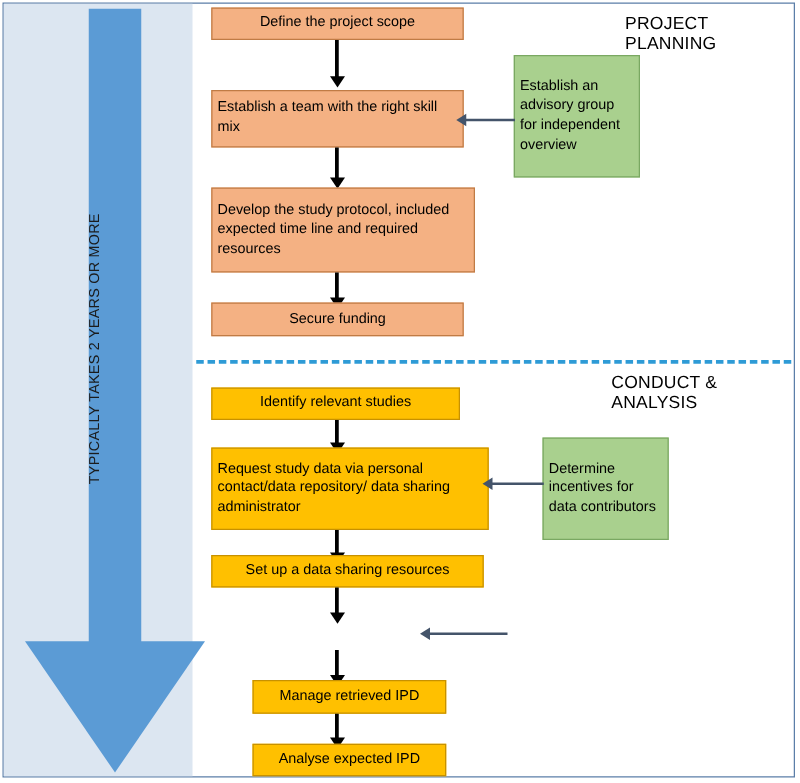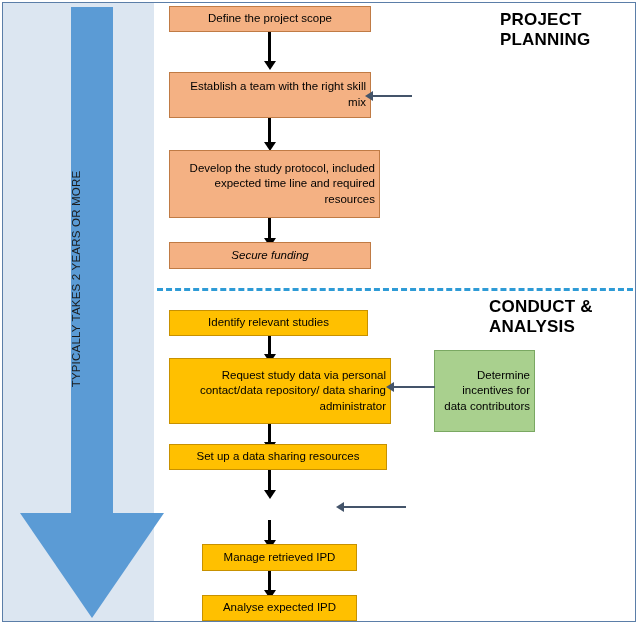--- a/index.html
+++ b/index.html
@@ -68,21 +68,21 @@
     white-space: nowrap;
   }
   
   .box {
     position: absolute;
     box-sizing: border-box;
     border: 1px solid #7a5c3e;
     display: flex;
     align-items: center;
     justify-content: center;
-    text-align: right;
+    text-align: left;
     font-size: 11.5px;
     line-height: 1.35;
     color: #000000;
     padding: 2px 4px;
   }
   .box.peach {
     background: #f4b183;
     border-color: #c07b45;
   }
   .box.gold {
@@ -115,22 +115,22 @@
   .arrow-head-left {
     position: absolute;
     width: 0;
     height: 0;
     border-top: 5px solid transparent;
     border-bottom: 5px solid transparent;
     border-right: 8px solid #44546a;
   }
   .section-title {
     position: absolute;
-    font-size: 17px;
-    font-weight: bold;
+    font-size: 14px;
+    font-weight: normal;
     color: #000000;
     letter-spacing: 0.2px;
   }
   .divider {
     position: absolute;
     left: 157px;
     top: 288px;
     width: 476px;
     height: 0;
     border-top: 3px dashed #2e9bd6;
@@ -162,22 +162,23 @@
   <div class="box peach" style="left:169px; top:72px; width:202px; height:46px;">Establish a team with the right skill mix</div>
 
   <div class="arrow-line" style="left:268px; top:118px; height:26px;"></div>
   <div class="arrow-head-down" style="left:263.5px; top:142px;"></div>
 
   <div class="box peach" style="left:169px; top:150px; width:211px; height:68px;">Develop the study protocol, included expected time line and required resources</div>
 
   <div class="arrow-line" style="left:268px; top:218px; height:22px;"></div>
   <div class="arrow-head-down" style="left:263.5px; top:238px;"></div>
 
-  <div class="box peach" style="left:169px; top:242px; width:202px; height:27px;font-style:italic;">Secure funding</div>
-
+  <div class="box peach" style="left:169px; top:242px; width:202px; height:27px;">Secure funding</div>
+
+  <div class="box green" style="left:411px; top:44px; width:101px; height:98px;">Establish an advisory group for independent overview</div>
   <div class="arrow-line-h" style="left:372px; top:95px; width:40px;"></div>
   <div class="arrow-head-left" style="left:365px; top:91px;"></div>
 
   <div class="box gold" style="left:169px; top:310px; width:199px; height:26px;">Identify relevant studies</div>
 
   <div class="arrow-line" style="left:268px; top:336px; height:20px;"></div>
   <div class="arrow-head-down" style="left:263.5px; top:354px;"></div>
 
   <div class="box gold" style="left:169px; top:358px; width:222px; height:66px;">Request study data via personal contact/data repository/ data sharing administrator</div>
 

